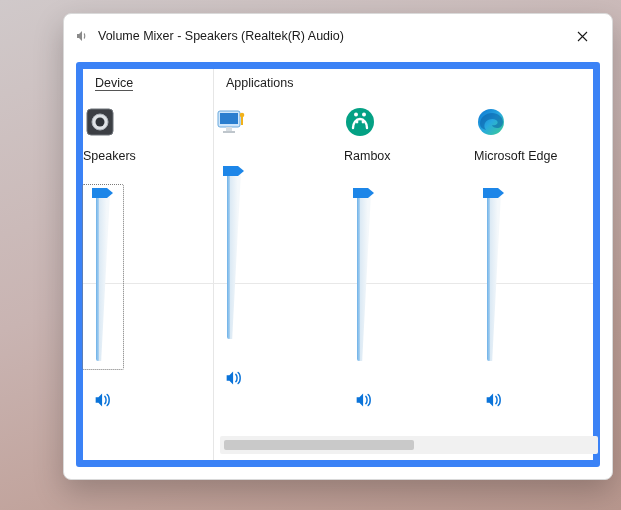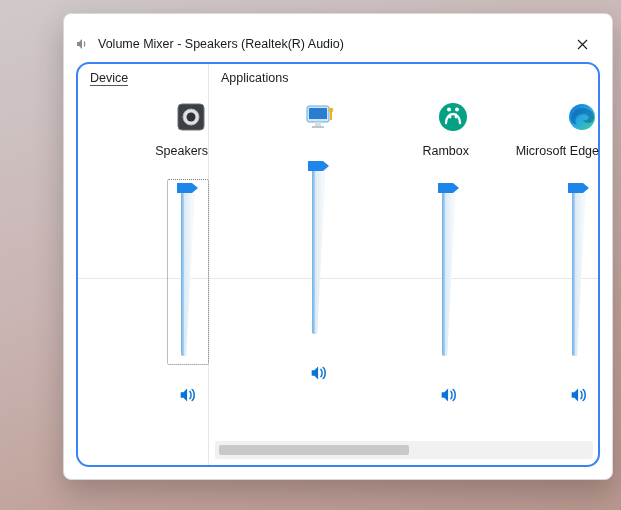--- a/index.html
+++ b/index.html
@@ -1,30 +1,30 @@
 <!DOCTYPE html>
 <html><head>
 <meta charset="utf-8">
 <style>
   html,body{margin:0;padding:0;width:621px;height:510px;font-family:"Segoe UI",Arial,sans-serif;background:#c9b8b4;overflow:hidden}
   .desktop{width:621px;height:510px;background:linear-gradient(160deg,#d0c9ca 0%,#c9b4b2 45%,#c0a199 75%,#b8978e 100%);position:relative}
   .window{position:absolute;left:63px;top:13px;width:548px;height:465px;background:#ffffff;border-radius:8px;border:1px solid #d9d9d9;box-shadow:0 12px 30px rgba(0,0,0,.22)}
-  .titlebar{height:36px;display:flex;align-items:center;padding:12px 8px 0 10px}
+  .titlebar{height:36px;display:flex;align-items:center;padding:4px 8px 0 10px}
   .title-icon{width:16px;height:16px;margin-right:8px;position:relative}
   .title-text{font-size:12.5px;color:#1a1a1a}
   .title-spacer{flex:1}
   .close-btn{width:44px;height:30px;display:flex;align-items:center;justify-content:center;border-radius:4px}
   .close-btn svg{width:11px;height:11px}
-  .body{position:absolute;left:12px;right:12px;top:48px;bottom:12px;border:2px solid #3b82f6;border-radius:13px;display:flex}
+  .body{position:absolute;left:12px;right:12px;top:48px;bottom:12px;border:7px solid #3b82f6;border-radius:3px;display:flex}
   .device-col{width:130px;border-right:1px solid #e6e6e6;display:flex;flex-direction:column;align-items:center}
   .apps-col{flex:1;display:flex;flex-direction:column}
   .section-label{font-size:12.5px;color:#222;padding:7px 0 3px 12px;width:100%;box-sizing:border-box}
   .section-label.underline span{border-bottom:1px solid #555;padding-bottom:0}
   .apps-row{flex:1;display:flex;overflow:hidden}
-  .mixer-item{width:130px;display:flex;flex-direction:column;align-items:flex-end;position:relative}
+  .mixer-item{width:130px;display:flex;flex-direction:column;align-items:flex-start;position:relative}
   .icon-box{height:46px;margin-top:6px;display:flex;align-items:center;justify-content:center}
   .item-label{font-size:12.5px;color:#1a1a1a;text-align:center;margin-top:4px;height:18px}
   .slider-zone{margin-top:18px;height:184px;width:40px;position:relative;display:flex;justify-content:center}
   .slider-zone.focused{outline:1px dotted #7a7a7a;outline-offset:0;border-radius:1px}
   .track{position:absolute;left:50%;transform:translateX(-50%);top:8px;bottom:8px;width:14px}
   .track::before{content:"";position:absolute;left:0;top:0;bottom:0;width:4px;background:linear-gradient(90deg,#6db1e8,#c6e0f4);border-radius:2px}
   .track::after{content:"";position:absolute;left:3px;right:0;top:0;bottom:0;background:linear-gradient(90deg,#dbe9f4,#f4f8fb 70%);clip-path:polygon(0 0,100% 0,20% 100%,0 100%)}
   .thumb{position:absolute;left:50%;top:2px;transform:translateX(-50%);width:22px;height:12px}
   .thumb svg{display:block}
   .mute-btn{margin-top:16px;width:40px;height:30px;display:flex;align-items:center;justify-content:center;border-radius:3px}

